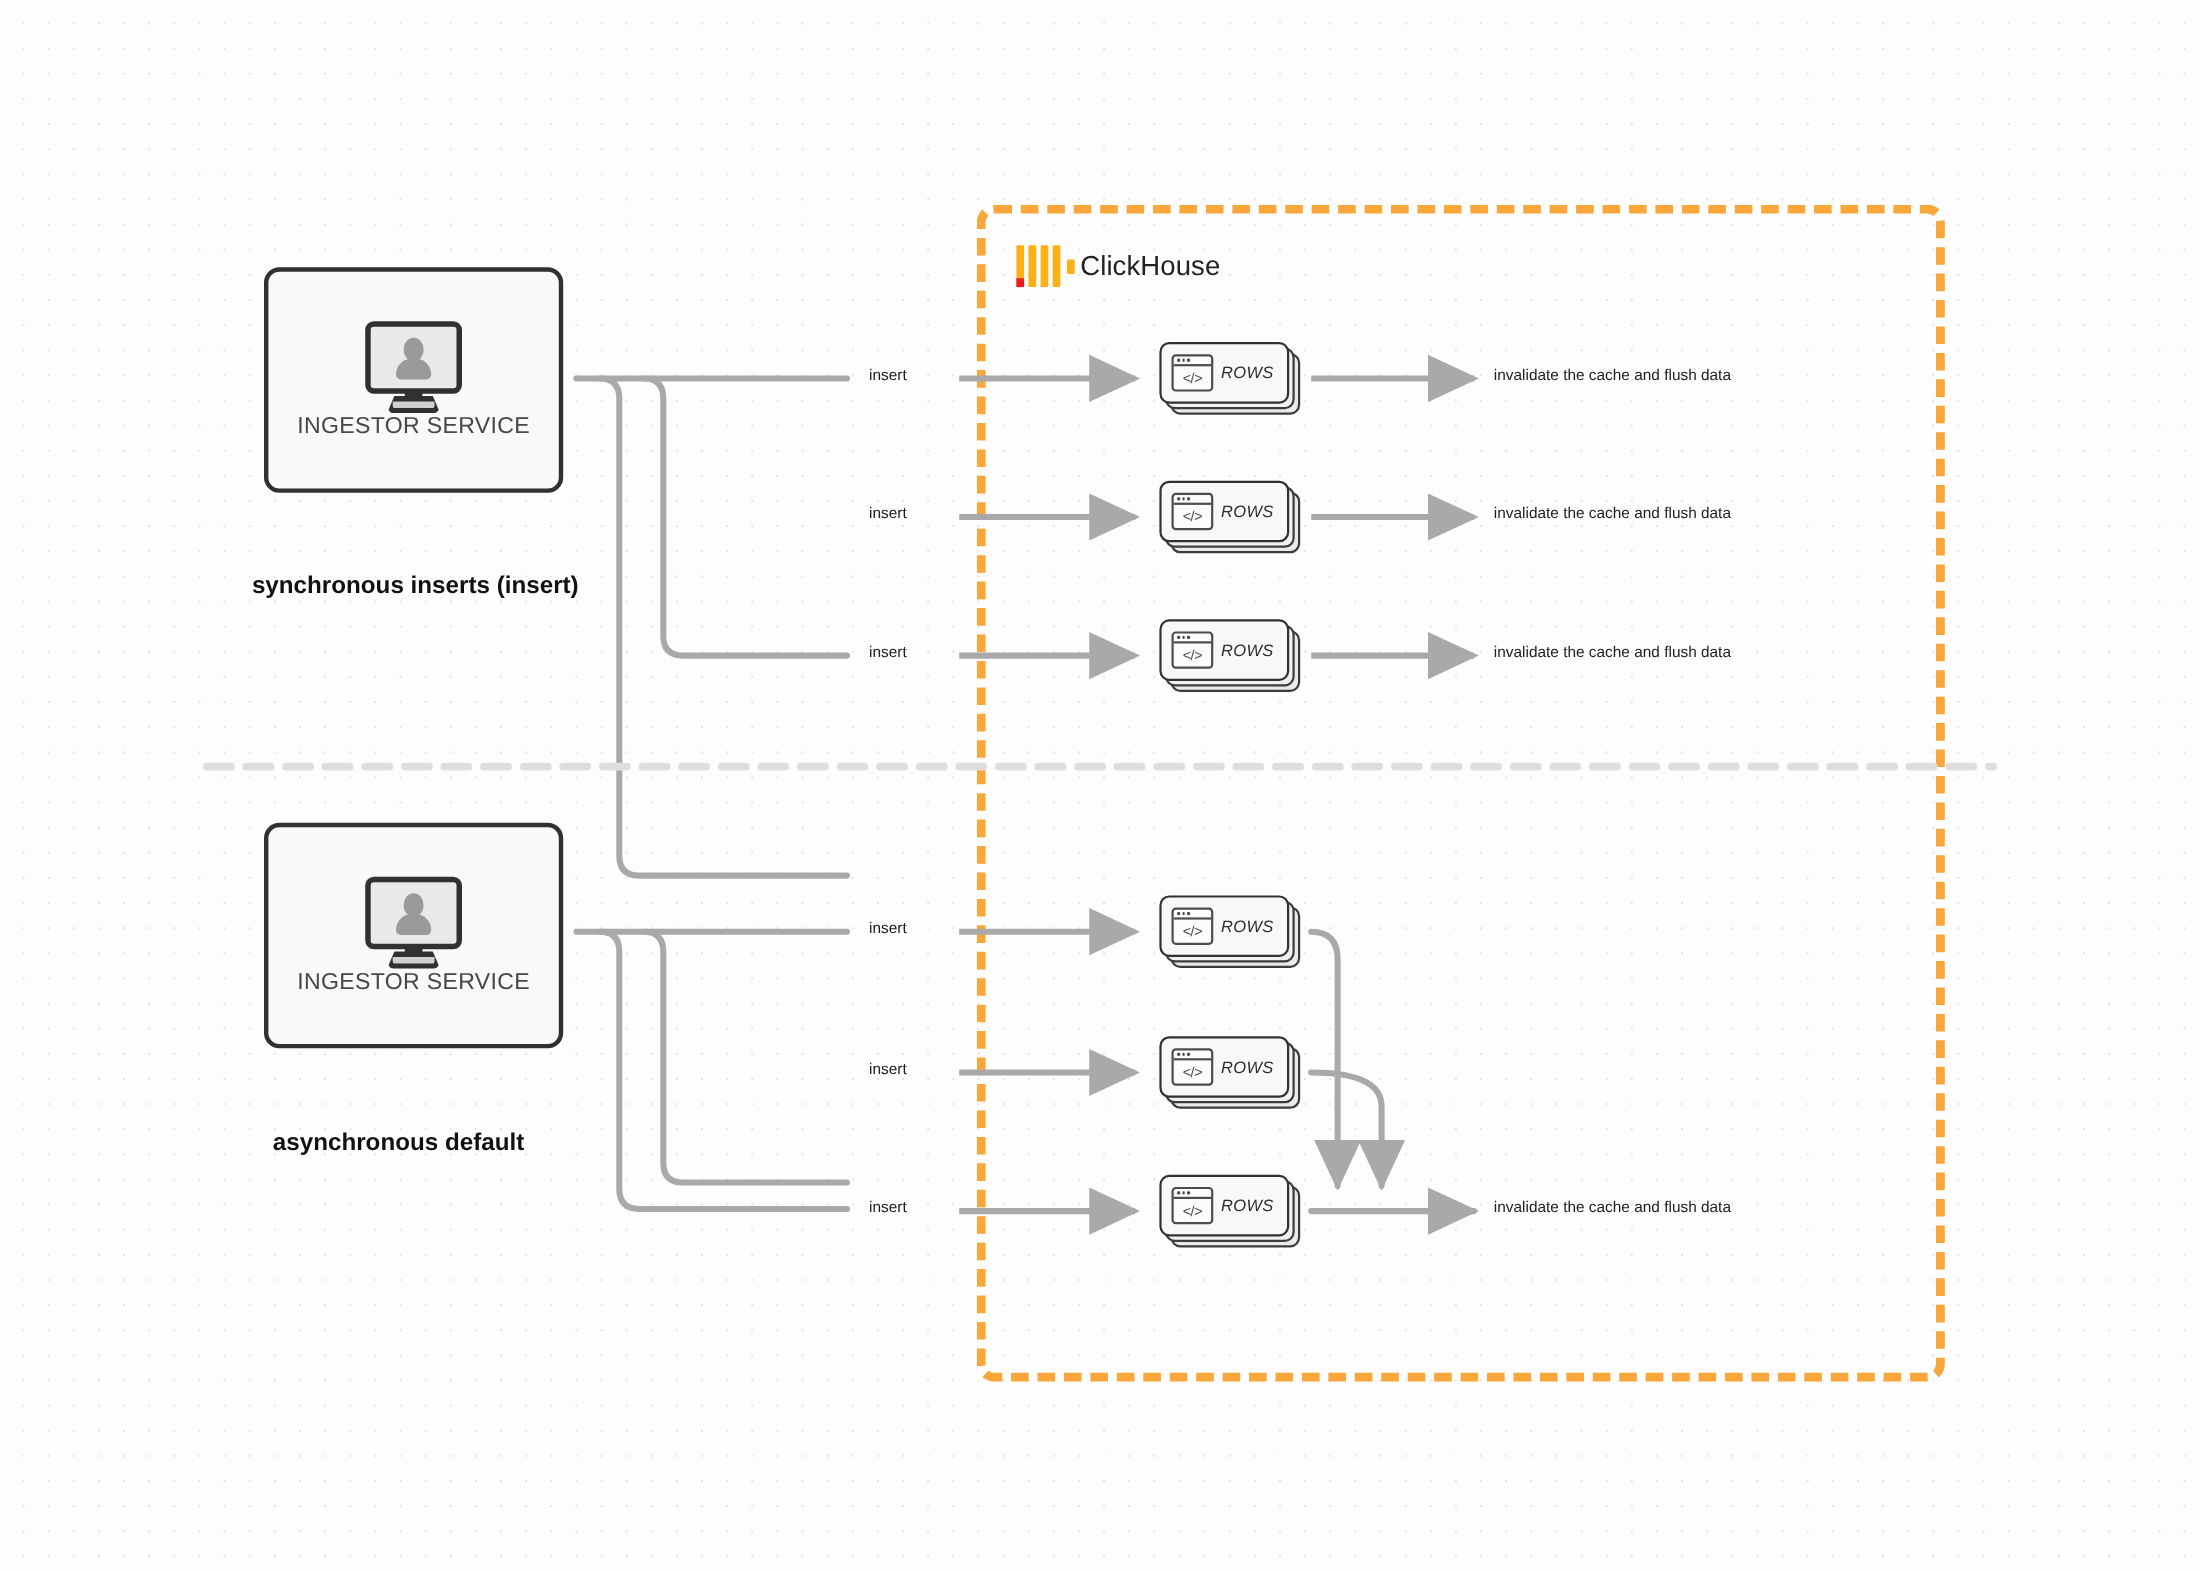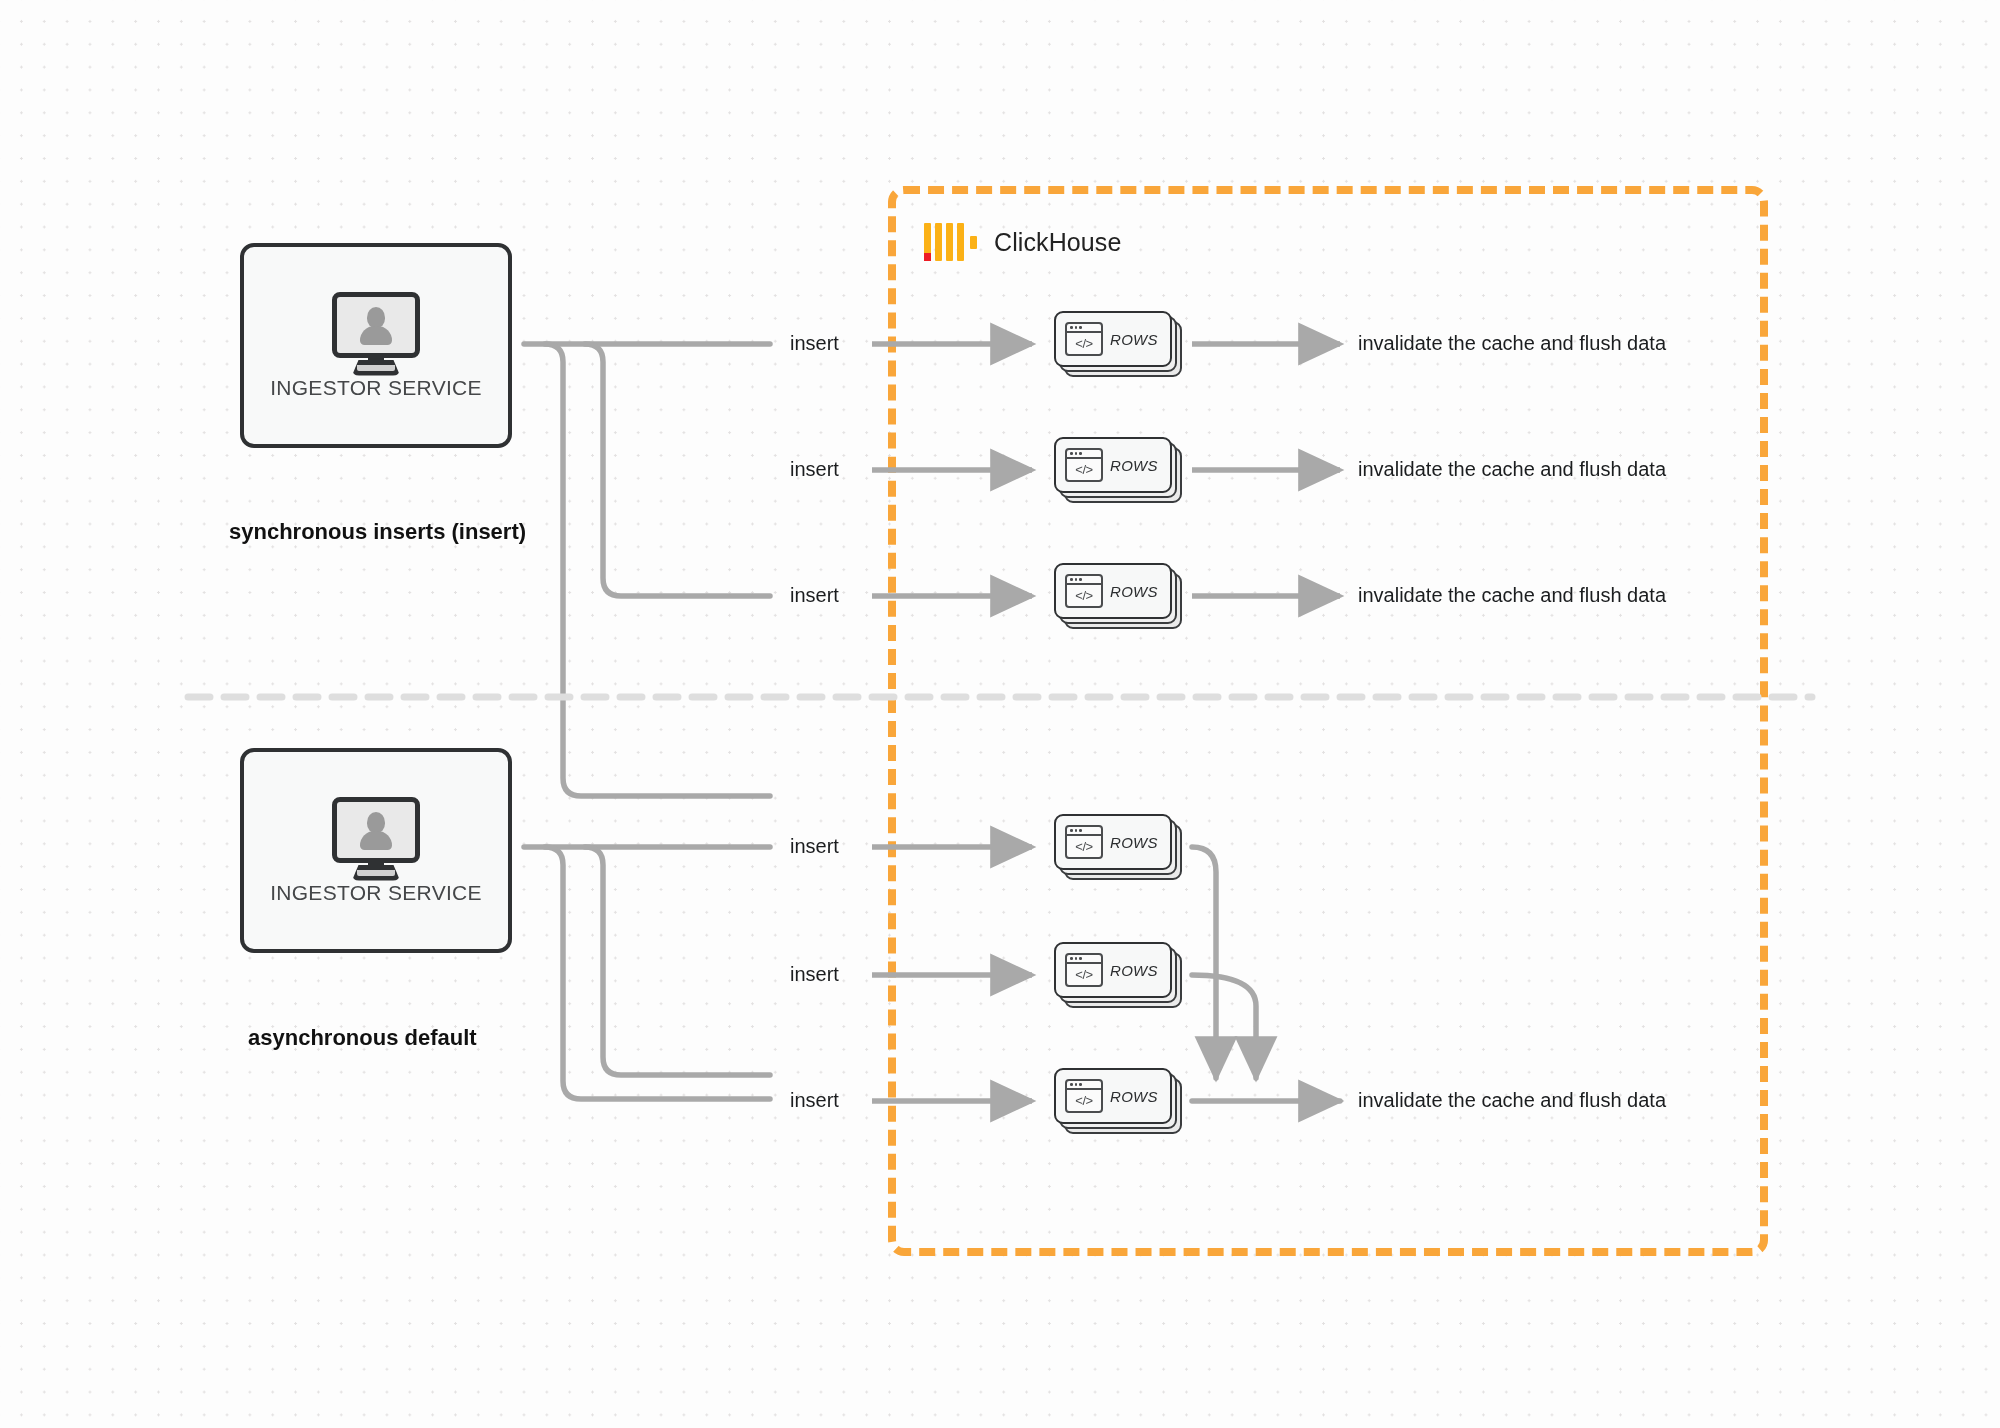--- a/index.html
+++ b/index.html
@@ -28,21 +28,21 @@
   
   .ch-boundary {
     position: absolute;
     border-radius: 16px;
     box-sizing: border-box;
   }
   .ch-logo-wrap {
     position: absolute;
     display: flex;
     align-items: center;
-    gap: 28px;
+    gap: 16px;
   }
   .ch-logo {
     position: relative;
     width: 42px;
     height: 38px;
   }
   .ch-bar {
     position: absolute;
     top: 0;
     width: 7px;
@@ -231,21 +231,21 @@
   .rows-text {
     font-size: 15px;
     font-style: italic;
     color: #2b2d2f;
     letter-spacing: 0.3px;
   }
 
   
   .edge-label {
     position: absolute;
-    font-size: 20px;
+    font-size: 14px;
     color: #1b1d1f;
     white-space: nowrap;
   }
 </style>
 </head>
 <body>
 
 <div id="canvas">
 
   <div class="ch-boundary" style="left:888px; top:186px; width:880px; height:1070px;

